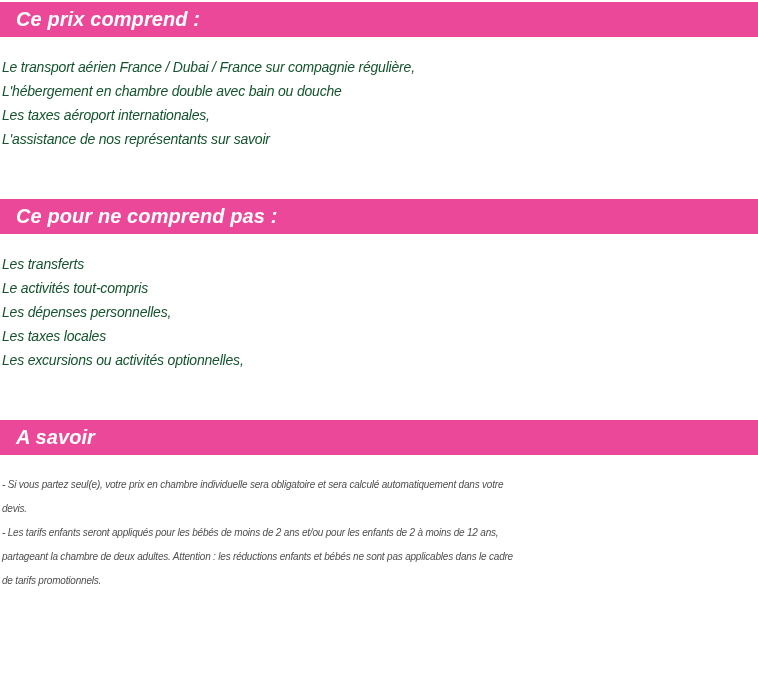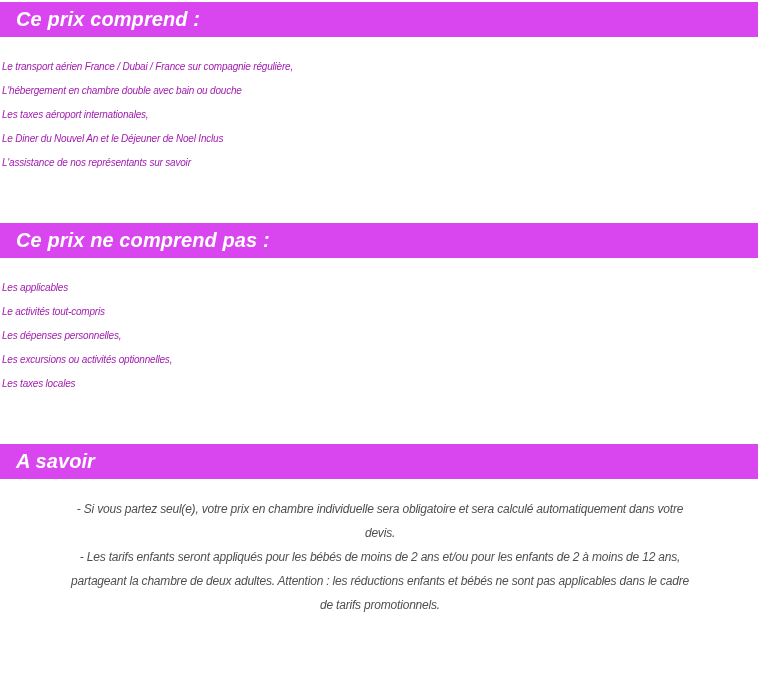--- a/index.html
+++ b/index.html
@@ -10,81 +10,79 @@
   }
   body {
     width: 758px;
     font-family: "Liberation Sans", sans-serif;
   }
   .page {
     width: 758px;
     padding-top: 2px;
   }
   .section-header {
-    background: #d946ef;
+    background: #ec4899;
     color: #ffffff;
     font-style: italic;
     font-weight: bold;
     font-size: 20px;
     line-height: 22px;
     padding: 6px 10px 7px 16px;
     margin: 0;
     letter-spacing: 0.1px;
   }
   .item-list {
     margin: 18px 0 48px 0;
     padding-left: 2px;
   }
   .item-list .list-item {
     font-style: italic;
-    color: #a21caf;
-    font-size: 10px;
+    color: #14532d;
+    font-size: 14px;
     letter-spacing: -0.2px;
     line-height: 24px;
   }
   .note-block {
     margin: 18px 0 0 0;
     padding-left: 2px;
   }
   .note-paragraph {
     font-style: italic;
     color: #4f4f4f;
-    font-size: 12px;
+    font-size: 10px;
     letter-spacing: -0.2px;
     line-height: 24px;
     white-space: pre-line;
     margin: 0;
-    text-align: center;
   }
   .bottom-spacer { height: 16px; }
 </style>
 </head>
 <body>
 
 <div class="page">
 
   <section>
     <h2 class="section-header">Ce prix comprend :</h2>
     <div class="item-list">
       <div class="list-item">Le transport aérien France / Dubai / France sur compagnie régulière,</div>
       <div class="list-item">L'hébergement en chambre double avec bain ou douche</div>
       <div class="list-item">Les taxes aéroport internationales,</div>
-      <div class="list-item">Le Diner du Nouvel An et le Déjeuner de Noel Inclus</div>
       <div class="list-item">L'assistance de nos représentants sur savoir</div>
     </div>
   </section>
 
   <section>
-    <h2 class="section-header">Ce prix ne comprend pas :</h2>
+    <h2 class="section-header">Ce pour ne comprend pas :</h2>
     <div class="item-list">
-      <div class="list-item">Les applicables</div>
+      <div class="list-item">Les transferts</div>
       <div class="list-item">Le activités tout-compris</div>
       <div class="list-item">Les dépenses personnelles,</div>
+      <div class="list-item">Les taxes locales</div>
       <div class="list-item">Les excursions ou activités optionnelles,</div>
-      <div class="list-item">Les taxes locales</div>
     </div>
   </section>
 
   <section>
     <h2 class="section-header">A savoir</h2>
     <div class="note-block">
       <p class="note-paragraph">- Si vous partez seul(e), votre prix en chambre individuelle sera obligatoire et sera calculé automatiquement dans votre
 devis.</p>
       <p class="note-paragraph">- Les tarifs enfants seront appliqués pour les bébés de moins de 2 ans et/ou pour les enfants de 2 à moins de 12 ans,
 partageant la chambre de deux adultes. Attention : les réductions enfants et bébés ne sont pas applicables dans le cadre

